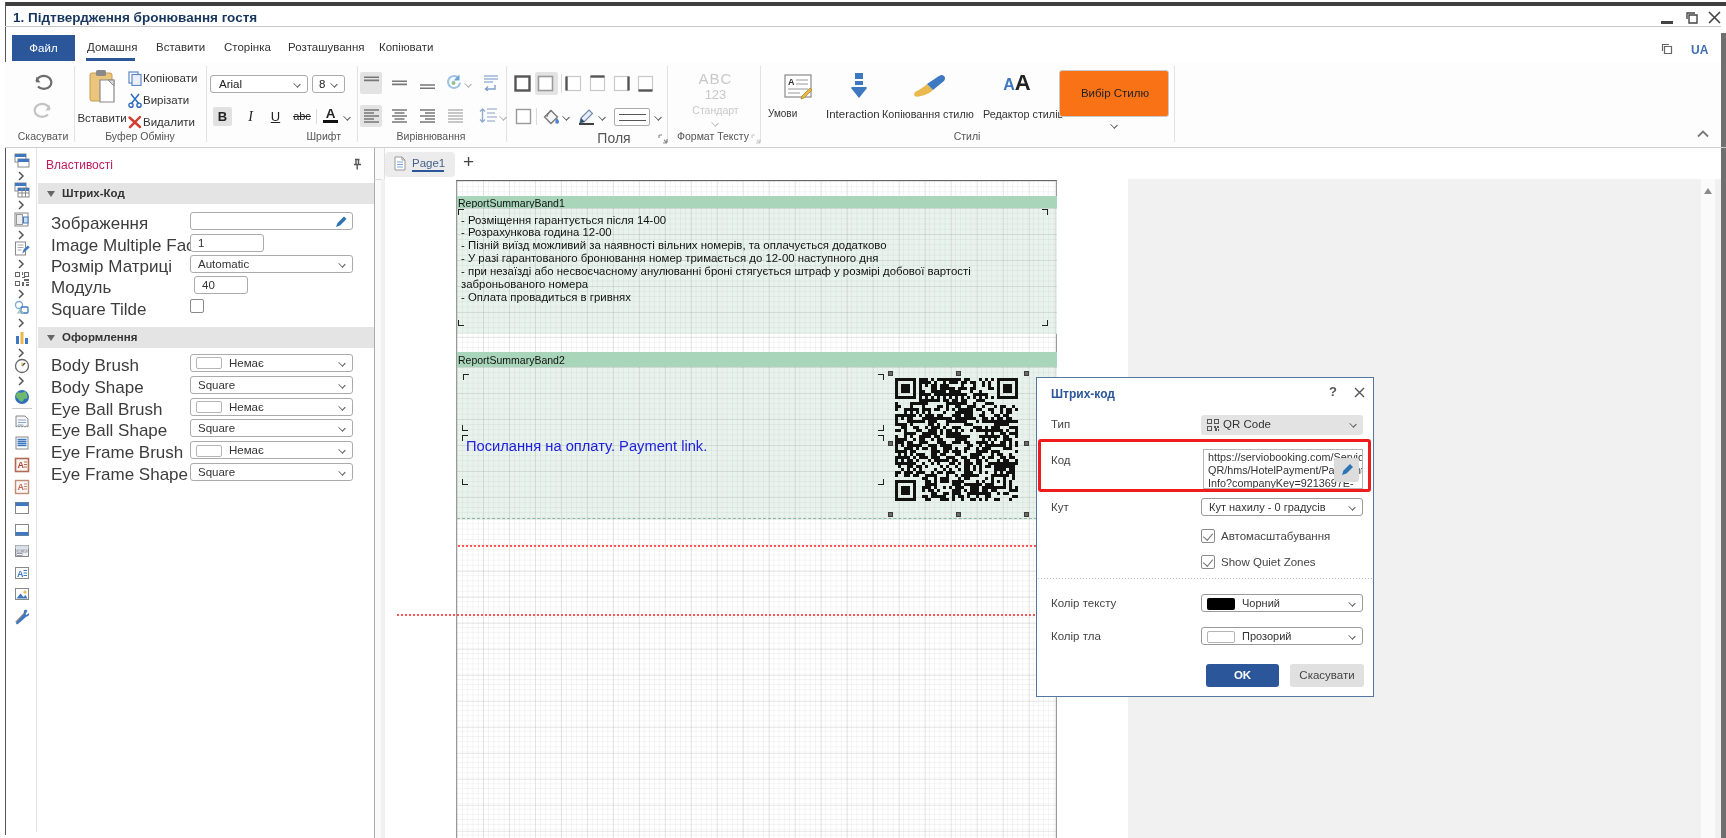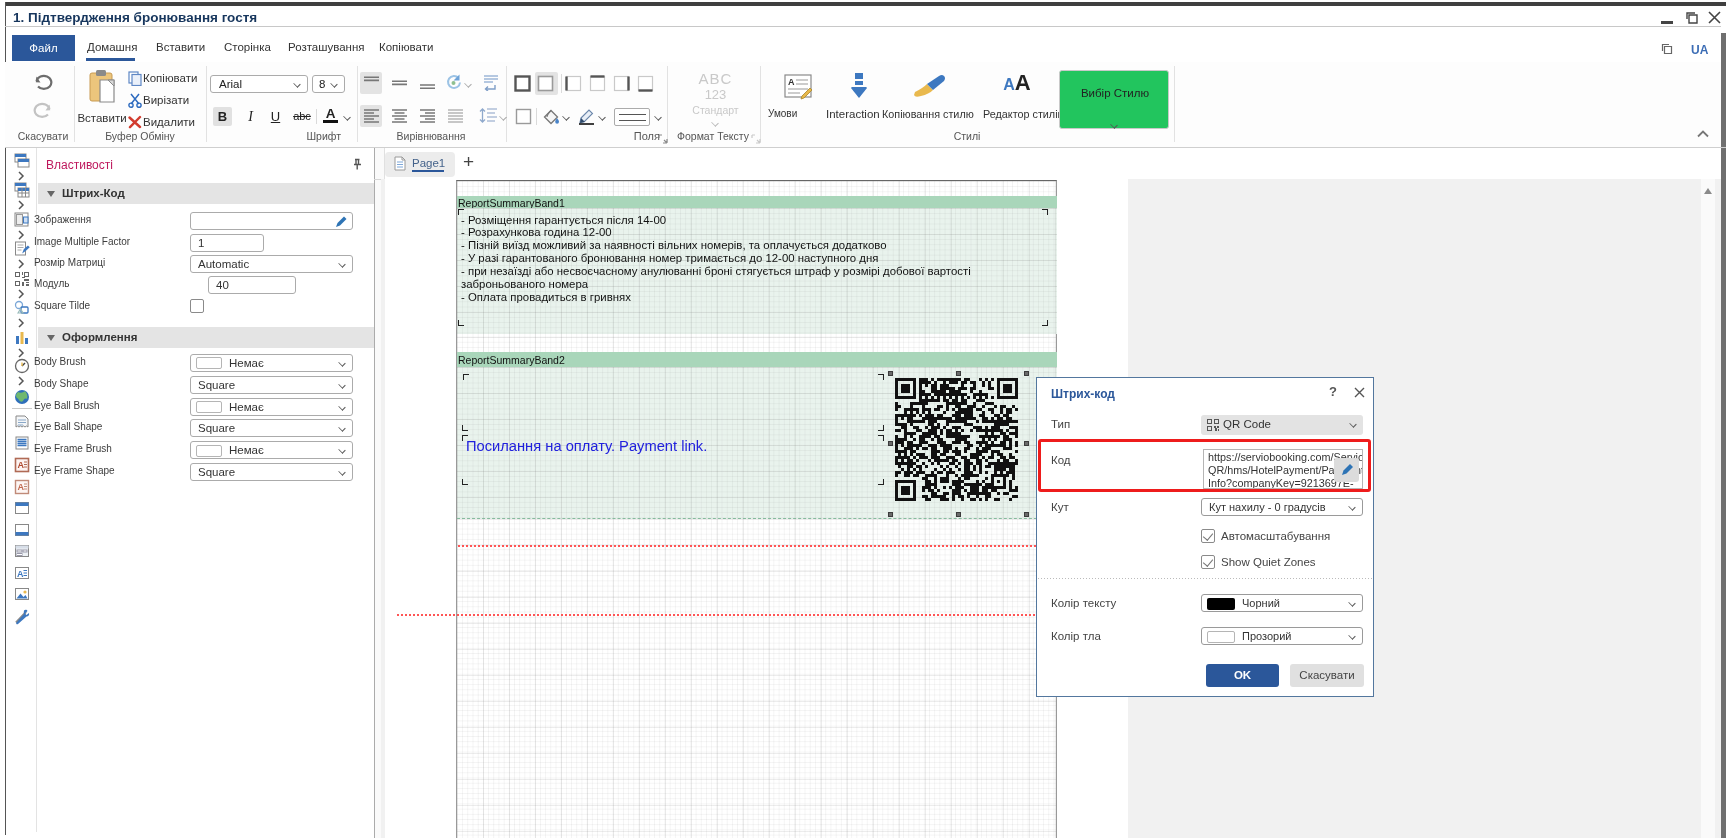--- a/index.html
+++ b/index.html
@@ -12,21 +12,21 @@
  linear-gradient(rgba(110,110,110,.13) 1px,transparent 1px),
  linear-gradient(90deg,rgba(110,110,110,.13) 1px,transparent 1px),
  linear-gradient(rgba(120,120,120,.085) 1px,transparent 1px),
  linear-gradient(90deg,rgba(120,120,120,.085) 1px,transparent 1px);
  background-size:26px 26px,26px 26px,5.2px 5.2px,5.2px 5.2px}
 .cornerTL{position:absolute;width:6px;height:6px;border-left:1.5px solid #222;border-top:1.5px solid #222}
 .cornerBL{position:absolute;width:6px;height:6px;border-left:1.5px solid #222;border-bottom:1.5px solid #222}
 .cornerTR{position:absolute;width:6px;height:6px;border-right:1.5px solid #222;border-top:1.5px solid #222}
 .cornerBR{position:absolute;width:6px;height:6px;border-right:1.5px solid #222;border-bottom:1.5px solid #222}
 .handle{position:absolute;width:5px;height:5px;background:#6a6a6a;border:1px solid #3c3c3c}
-.proplabel{position:absolute;left:29px;color:#3d3d3d;font-size:10px}
+.proplabel{position:absolute;left:46px;color:#3d3d3d;font-size:17px}
 .dlg-dd{position:absolute;left:164px;width:162px;height:18px;border:1px solid #9a9a9a;border-radius:3px;background:#fff;font-size:11px;color:#333}
 .dd-arrow{position:absolute;right:6px;top:5px;width:7px;height:7px}
 .dd-arrow:before{content:"";position:absolute;width:5px;height:5px;border-right:1.4px solid #555;border-bottom:1.4px solid #555;transform:rotate(45deg) scale(1,.75)}
 .cb{position:absolute;width:14px;height:14px;border:1px solid #8a8a8a;border-radius:2px;background:#fff}
 .cb.ck:before{content:"";position:absolute;left:3px;top:1px;width:5px;height:8px;border-right:1.8px solid #777;border-bottom:1.8px solid #777;transform:rotate(40deg)}
 </style>
 </head>
 <body>
 
 <div class="abs" style="left:5px;top:2px;right:0;height:4px;background:#3f3f3f"></div>
@@ -60,21 +60,21 @@
  <div class="abs" style="left:201px;top:4px;width:1px;height:76px;background:#e2e2e2"></div>
  <div class="abs" style="left:352px;top:4px;width:1px;height:76px;background:#e2e2e2"></div>
  <div class="abs" style="left:501px;top:4px;width:1px;height:76px;background:#e2e2e2"></div>
  <div class="abs" style="left:662px;top:4px;width:1px;height:76px;background:#e2e2e2"></div>
  <div class="abs" style="left:755px;top:4px;width:1px;height:76px;background:#e2e2e2"></div>
  <div class="abs" style="left:1169px;top:4px;width:1px;height:76px;background:#e2e2e2"></div>
  <div class="abs" style="left:8px;top:68px;width:60px;text-align:center;font-size:10.5px;color:#555">Скасувати</div>
  <div class="abs" style="left:75px;top:68px;width:120px;text-align:center;font-size:10.5px;color:#555">Буфер Обміну</div>
  <div class="abs" style="left:216px;top:68px;width:120px;text-align:right;font-size:10.5px;color:#555">Шрифт</div>
  <div class="abs" style="left:366px;top:68px;width:120px;text-align:center;font-size:10.5px;color:#555">Вирівнювання</div>
- <div class="abs" style="left:535px;top:68px;width:120px;text-align:right;font-size:11px;color:#555">Поля</div>
+ <div class="abs" style="left:549px;top:68px;width:120px;text-align:center;font-size:14px;color:#555">Поля</div>
  <div class="abs" style="left:648px;top:68px;width:120px;text-align:center;font-size:10.5px;color:#555">Формат Тексту</div>
  <div class="abs" style="left:902px;top:68px;width:120px;text-align:center;font-size:10.5px;color:#555">Стилі</div>
  <svg class="abs" style="left:28px;top:12px" width="20" height="18" viewBox="0 0 20 18">
       <path d="M3.5 7a7.5 6.5 0 1 1 1.5 5.5" fill="none" stroke="#6d6d6d" stroke-width="2.2"></path>
       <path d="M7.5 8.5L2.8 8.2 3.4 2.6z" fill="#6d6d6d"></path>
     </svg>
  <svg class="abs" style="left:28px;top:40px" width="20" height="18" viewBox="0 0 20 18">
       <path d="M16.5 7a7.5 6.5 0 1 0-1.5 5.5" fill="none" stroke="#c3c3c3" stroke-width="2.2"></path>
       <path d="M12.5 8.5l4.7-.3-.6-5.6z" fill="#c3c3c3"></path>
     </svg>
@@ -227,21 +227,21 @@
       <path d="M3 16l8 10 8-10z" fill="#3d78c0"></path>
     </svg>
  <div class="abs" style="left:821px;top:46px;font-size:11.5px;color:#333">Interaction</div>
  <svg class="abs" style="left:908px;top:12px" width="34" height="28" viewBox="0 0 34 28">
       <path d="M2 18 Q10 14 14 10 L20 16 Q16 20 8 22 Q2 24 1 21z" fill="#e9b94e"></path>
       <path d="M14 10 L26 2 Q29 0 31 2 Q33 4 31 7 L20 16z" fill="#3d78c0"></path>
     </svg>
  <div class="abs" style="left:877px;top:46px;font-size:10.8px;color:#333">Копіювання стилю</div>
  <div class="abs" style="left:992px;top:8px;width:40px;text-align:center"><span style="font-size:16px;font-weight:bold;color:#3d78c0">A</span><span style="font-size:22px;font-weight:bold;color:#222">A</span></div>
  <div class="abs" style="left:978px;top:46px;font-size:10.8px;color:#333">Редактор стилів</div>
- <div class="abs" style="left:1054px;top:8px;width:110px;height:59px;border:1px solid #c9c9c9;border-radius:3px;background:#22c55e">
+ <div class="abs" style="left:1054px;top:8px;width:110px;height:47px;border:1px solid #c9c9c9;border-radius:3px;background:#f97316">
       <div style="position:absolute;left:0;width:110px;top:16px;text-align:center;font-size:11.5px;color:#222">Вибір Стилю</div>
     </div>
  <span class="chev" style="left:1105px;top:58px"></span>
  <svg class="abs" style="left:1692px;top:68px" width="12" height="8" viewBox="0 0 12 8">
       <path d="M1 6.5L6 1.5 11 6.5" fill="none" stroke="#777" stroke-width="1.8"></path>
     </svg>
 </div>
 <div class="abs" style="left:5px;top:147px;right:0;height:1px;background:#cfcfcf"></div>
 
 <div id="main" class="abs" style="left:5px;top:148px;width:1716px;height:690px">
@@ -383,21 +383,21 @@
  <div class="proplabel" style="top:88px">Image Multiple Factor</div>
  <div class="ctl abs" style="left:185px;top:86px;width:74px;height:18px">
       <span style="position:absolute;left:7px;top:2px;font-size:11.5px;color:#333">1</span>
     </div>
  <div class="proplabel" style="top:109px">Розмір Матриці</div>
  <div class="ctl abs" style="left:185px;top:107px;width:163px;height:18px">
       <span style="position:absolute;left:7px;top:2px;font-size:11.5px;color:#333">Automatic</span>
       <span class="dd-arrow" style="top:5px"></span>
     </div>
  <div class="proplabel" style="top:130px">Модуль</div>
- <div class="ctl abs" style="left:203px;top:128px;width:88px;height:18px">
+ <div class="ctl abs" style="left:189px;top:128px;width:54px;height:18px">
       <span style="position:absolute;left:7px;top:2px;font-size:11.5px;color:#333">40</span>
     </div>
  <div class="proplabel" style="top:152px">Square Tilde</div>
  <div class="cb" style="left:185px;top:151px"></div>
  <div class="abs" style="left:33px;top:179px;width:336px;height:21px;background:#e4e4e4"></div>
  <div class="abs" style="left:42px;top:187px;width:0;height:0;border-left:4.5px solid transparent;border-right:4.5px solid transparent;border-top:6px solid #666"></div>
  <div class="abs" style="left:57px;top:183px;font-size:11.5px;font-weight:bold;color:#333">Оформлення</div>
  <div class="proplabel" style="top:207.5px">Body Brush</div>
  <div class="ctl abs" style="left:185px;top:205.5px;width:163px;height:18px">
       <span style="position:absolute;left:5px;top:2.5px;width:26px;height:12px;border:1px solid #b5b5b5;border-radius:2px;background:#fff"></span>

